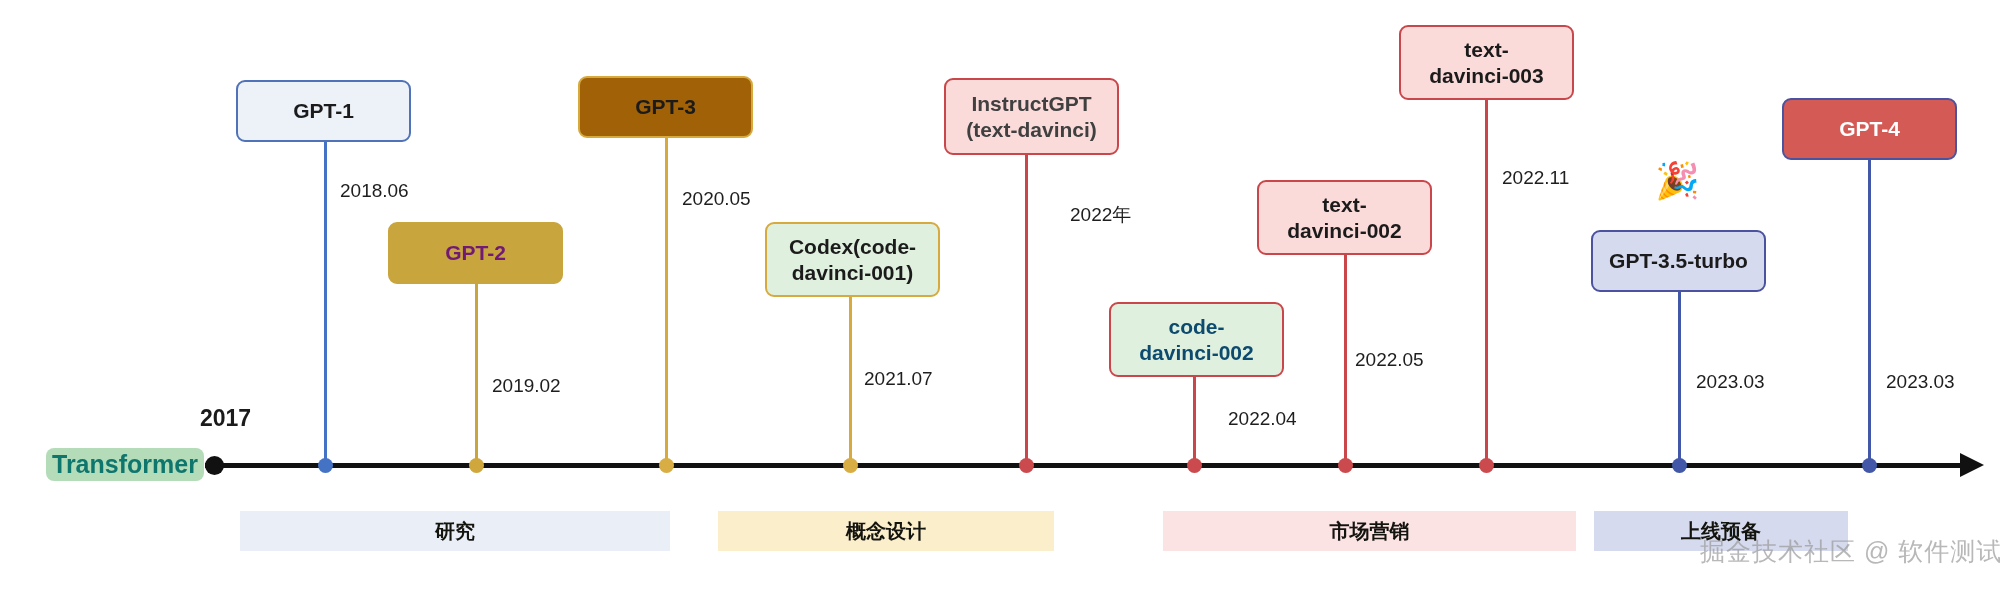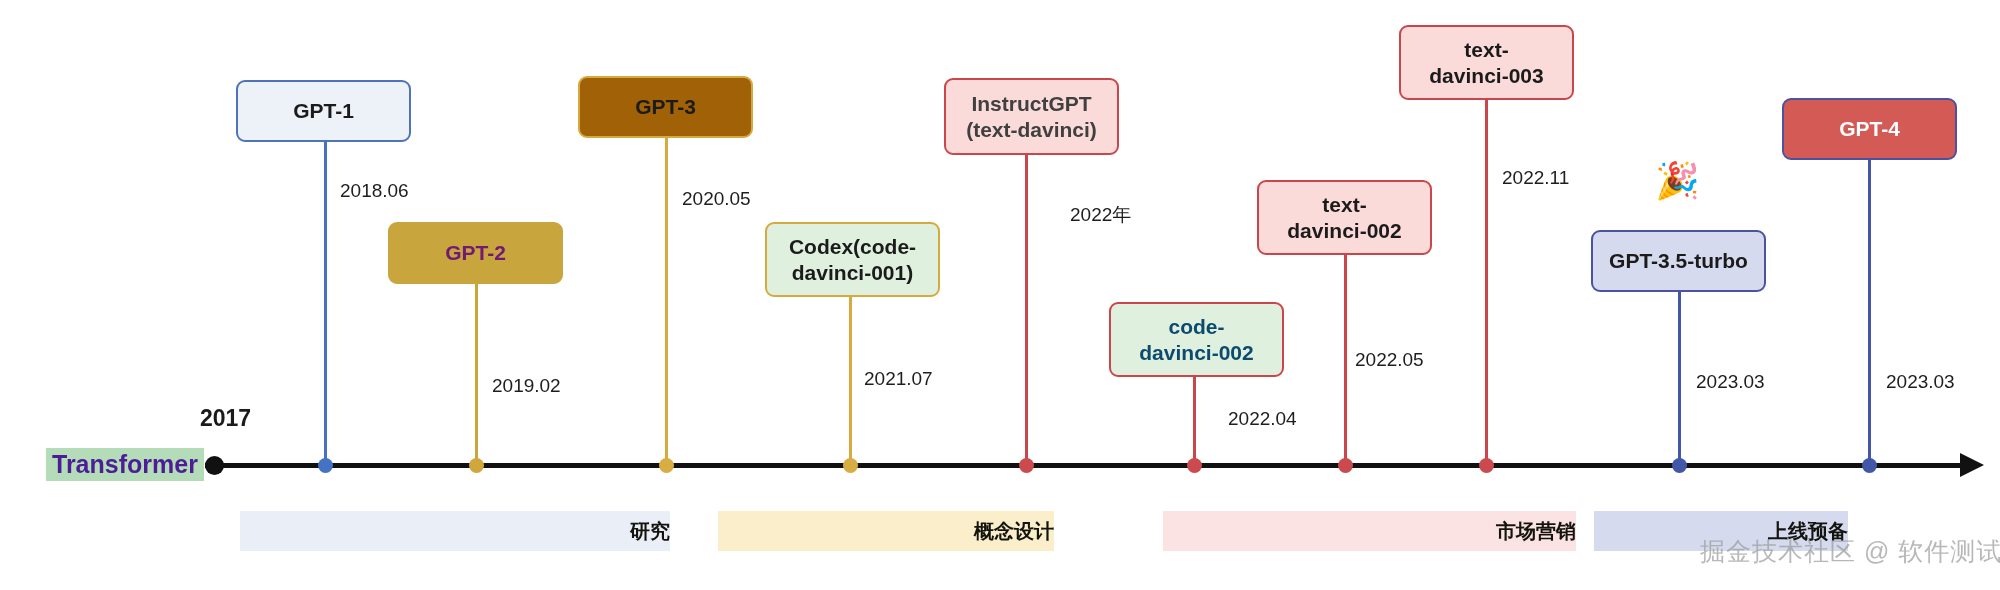--- a/index.html
+++ b/index.html
@@ -55,24 +55,25 @@
     font-size: 23px;
     color: #1b1b1b;
     white-space: nowrap;
   }
   .transformer-label {
     position: absolute;
     left: 46px;
     top: 448px;
     font-weight: bold;
     font-size: 25px;
-    color: #4c1d95;
+    color: #0f766e;
     background: #b5dcb9;
     padding: 2px 6px;
     white-space: nowrap;
+    border-radius: 8px;
   }
 
   
   .stem {
     position: absolute;
     width: 3px;
   }
   .node-dot {
     position: absolute;
     width: 15px;
@@ -107,21 +108,21 @@
   }
 
   
   .phase-bar {
     position: absolute;
     box-sizing: border-box;
     height: 40px;
     border-radius: 0;
     display: flex;
     align-items: center;
-    justify-content: flex-end;
+    justify-content: center;
     font-weight: bold;
     font-size: 20px;
     color: #14140f;
   }
 
   
   .emoji-celebrate {
     position: absolute;
     font-size: 36px;
     line-height: 1;

